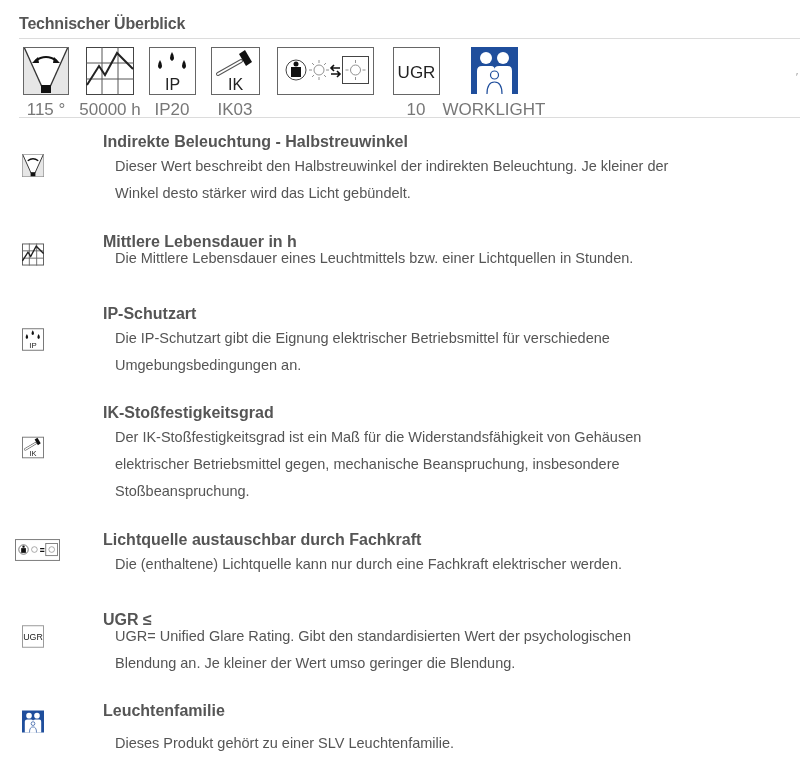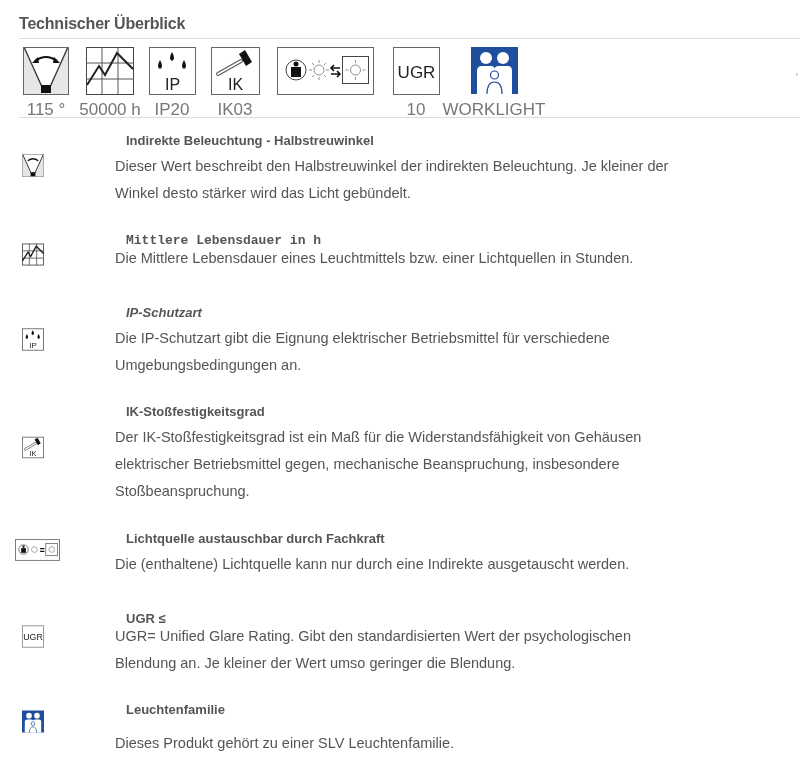--- a/index.html
+++ b/index.html
@@ -8,21 +8,21 @@
   .title { position: absolute; left: 19px; top: 15px; font-size: 16px; font-weight: bold; color: #555; letter-spacing: -0.2px; }
   .hr { position: absolute; left: 19px; right: 0; height: 1px; background: #dcdcdc; }
   .hr.top { top: 38px; }
   .hr.bot { top: 117px; }
   .bar-item { position: absolute; top: 47px; text-align: center; }
   .bar-item .ic { position: absolute; top: 0; border: 1px solid #666; background: #fff; box-sizing: border-box; }
   .bar-item .lbl { position: absolute; top: 53px; font-size: 17px; color: #777; white-space: nowrap; transform: translateX(-50%); }
   .scroll-hint { position: absolute; right: 0; top: 72px; width: 4px; height: 6px; color: #888; font-size: 10px; }
   .row { position: absolute; left: 0; width: 800px; }
   .row .ric { position: absolute; left: 22px; }
-  .row .rt { position: absolute; left: 126px; font-size: 13px; font-weight: bold; color: #555; white-space: nowrap; }
+  .row .rt { position: absolute; left: 103px; font-size: 16px; font-weight: bold; color: #555; white-space: nowrap; }
   .row .rd { position: absolute; left: 115px; font-size: 14.5px; color: #555; line-height: 27px; white-space: pre-line; width: 685px; }
   svg { display: block; }
 </style>
 </head>
 <body>
 
 <div class="title">Technischer Überblick</div>
 <div class="hr top"></div>
 
 <div>
@@ -161,35 +161,35 @@
   <div class="ric" style="top:10px;">
     <svg width="22" height="23" viewBox="0 0 48 48">
       <rect x="1" y="1" width="46" height="46" fill="#fff" stroke="#555" stroke-width="2"></rect>
       <line x1="16" y1="0" x2="16" y2="48" stroke="#666" stroke-width="2"></line>
       <line x1="32" y1="0" x2="32" y2="48" stroke="#666" stroke-width="2"></line>
       <line x1="0" y1="16" x2="48" y2="16" stroke="#666" stroke-width="2"></line>
       <line x1="0" y1="32" x2="48" y2="32" stroke="#666" stroke-width="2"></line>
       <polyline points="1,38 13,19 19,28 31,6 47,22" fill="none" stroke="#222" stroke-width="3"></polyline>
     </svg>
   </div>
-  <div class="rt" style="top:0;font-family:Liberation Mono, monospace;">Mittlere Lebensdauer in h</div>
+  <div class="rt" style="top:0;">Mittlere Lebensdauer in h</div>
   <div class="rd" style="top:12px;">Die Mittlere Lebensdauer eines Leuchtmittels bzw. einer Lichtquellen in Stunden.</div>
 </div>
 
 <div class="row" style="top:305px;">
   <div class="ric" style="top:23px;">
     <svg width="22" height="23" viewBox="0 0 45 46">
       <rect x="1" y="1" width="43" height="44" fill="#fff" stroke="#777" stroke-width="2"></rect>
       <path d="M22,4 Q27,12 22,14 Q17,12 22,4Z" fill="#111"></path>
       <path d="M10,12 Q15,20 10,22 Q5,20 10,12Z" fill="#111"></path>
       <path d="M34,12 Q39,20 34,22 Q29,20 34,12Z" fill="#111"></path>
       <text x="22.5" y="41" text-anchor="middle" font-family="Liberation Sans, sans-serif" font-size="16" fill="#222">IP</text>
     </svg>
   </div>
-  <div class="rt" style="top:0;font-style:italic;">IP-Schutzart</div>
+  <div class="rt" style="top:0;">IP-Schutzart</div>
   <div class="rd" style="top:20px;">Die IP-Schutzart gibt die Eignung elektrischer Betriebsmittel für verschiedene
 Umgebungsbedingungen an.</div>
 </div>
 
 <div class="row" style="top:404px;">
   <div class="ric" style="top:32px;">
     <svg width="22" height="23" viewBox="0 0 47 46">
       <rect x="1" y="1" width="45" height="44" fill="#fff" stroke="#777" stroke-width="2"></rect>
       <line x1="7" y1="27" x2="29" y2="14" stroke="#555" stroke-width="5" stroke-linecap="round"></line>
       <line x1="7" y1="27" x2="29" y2="14" stroke="#fff" stroke-width="2.5" stroke-linecap="round"></line>
@@ -210,21 +210,21 @@
       <circle cx="18" cy="22" r="10" fill="#fff" stroke="#444" stroke-width="1.5"></circle>
       <circle cx="18" cy="16" r="2.5" fill="#111"></circle>
       <rect x="13" y="19" width="10" height="10" fill="#111"></rect>
       <circle cx="41" cy="22" r="6" fill="#fff" stroke="#888" stroke-width="1.5"></circle>
       <path d="M53,20 L62,20 M53,26 L62,26" stroke="#111" stroke-width="2.5"></path>
       <rect x="65" y="9" width="25" height="26" fill="#fff" stroke="#555" stroke-width="1.5"></rect>
       <circle cx="77.5" cy="22" r="6" fill="#fff" stroke="#888" stroke-width="1.5"></circle>
     </svg>
   </div>
   <div class="rt" style="top:0;">Lichtquelle austauschbar durch Fachkraft</div>
-  <div class="rd" style="top:20px;">Die (enthaltene) Lichtquelle kann nur durch eine Indirekte ausgetauscht werden.</div>
+  <div class="rd" style="top:20px;">Die (enthaltene) Lichtquelle kann nur durch eine Fachkraft elektrischer werden.</div>
 </div>
 
 <div class="row" style="top:603px;">
   <div class="ric" style="top:22px;left:22px;">
     <svg width="22" height="23" viewBox="0 0 45 46">
       <rect x="1" y="1" width="43" height="44" fill="#fff" stroke="#999" stroke-width="2"></rect>
       <text x="22.5" y="30" text-anchor="middle" font-family="Liberation Sans, sans-serif" font-size="18" fill="#222">UGR</text>
     </svg>
   </div>
   <div class="rt" style="top:0;margin-top:8px;">UGR ≤</div>

